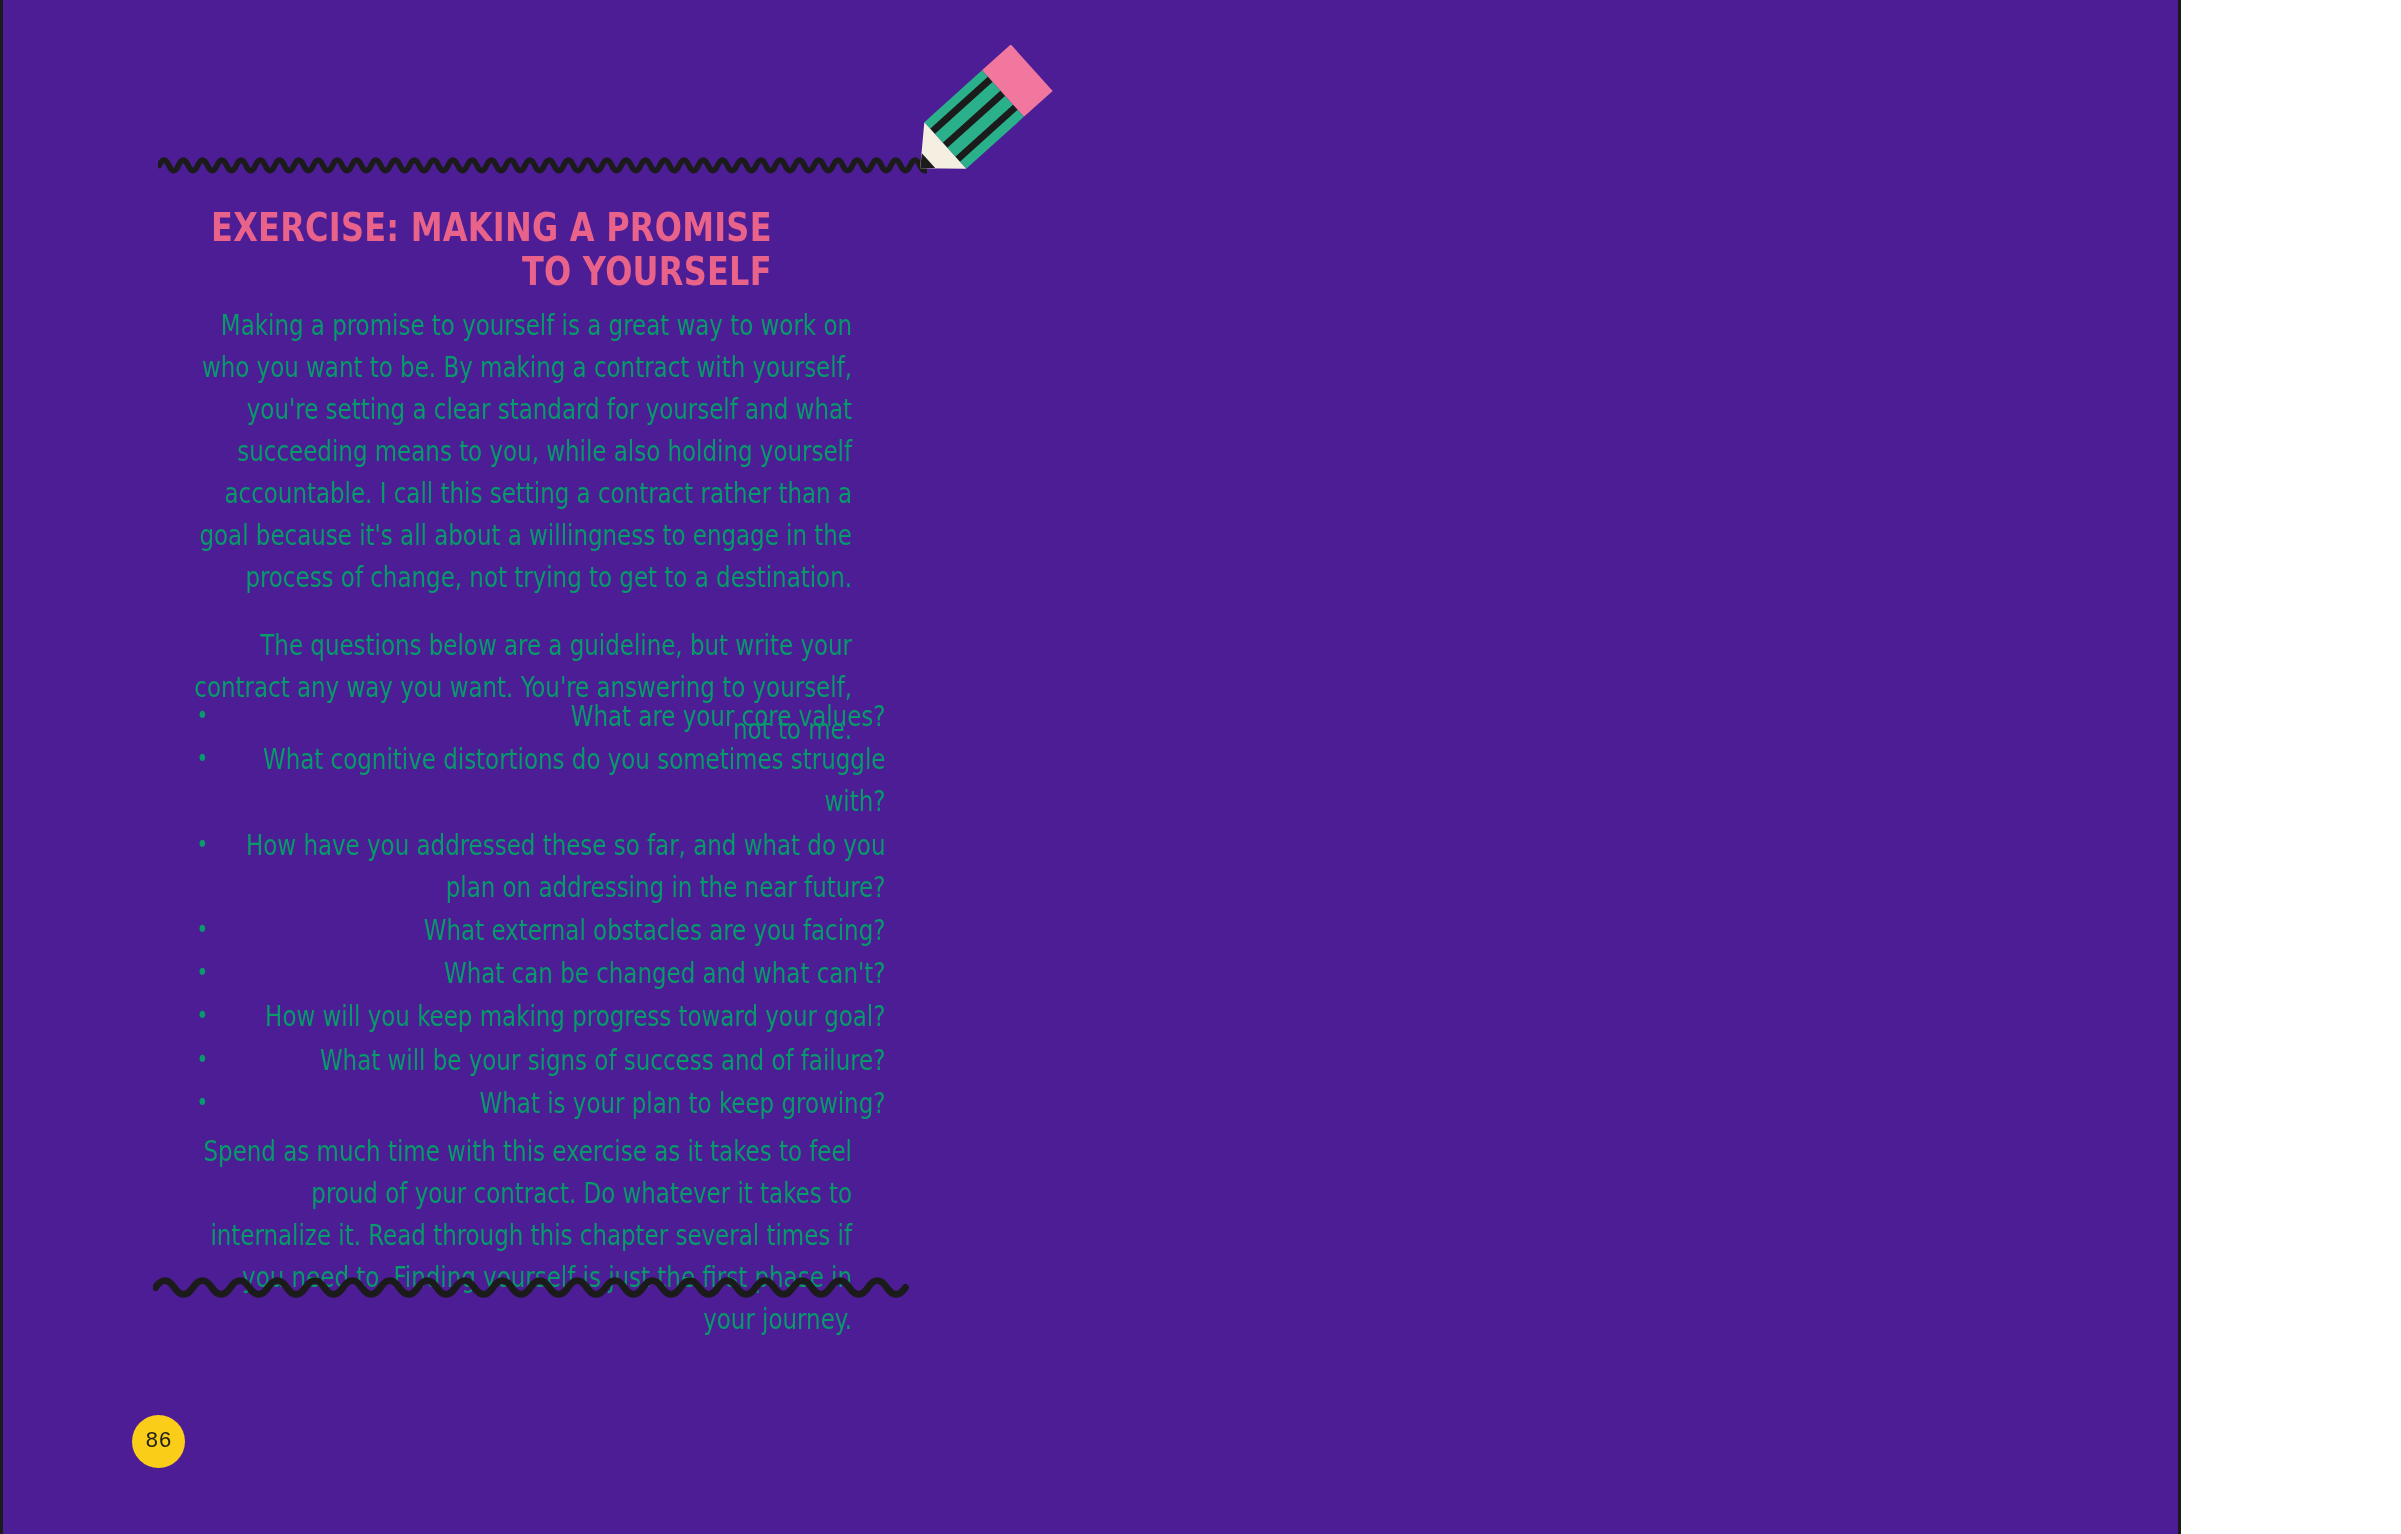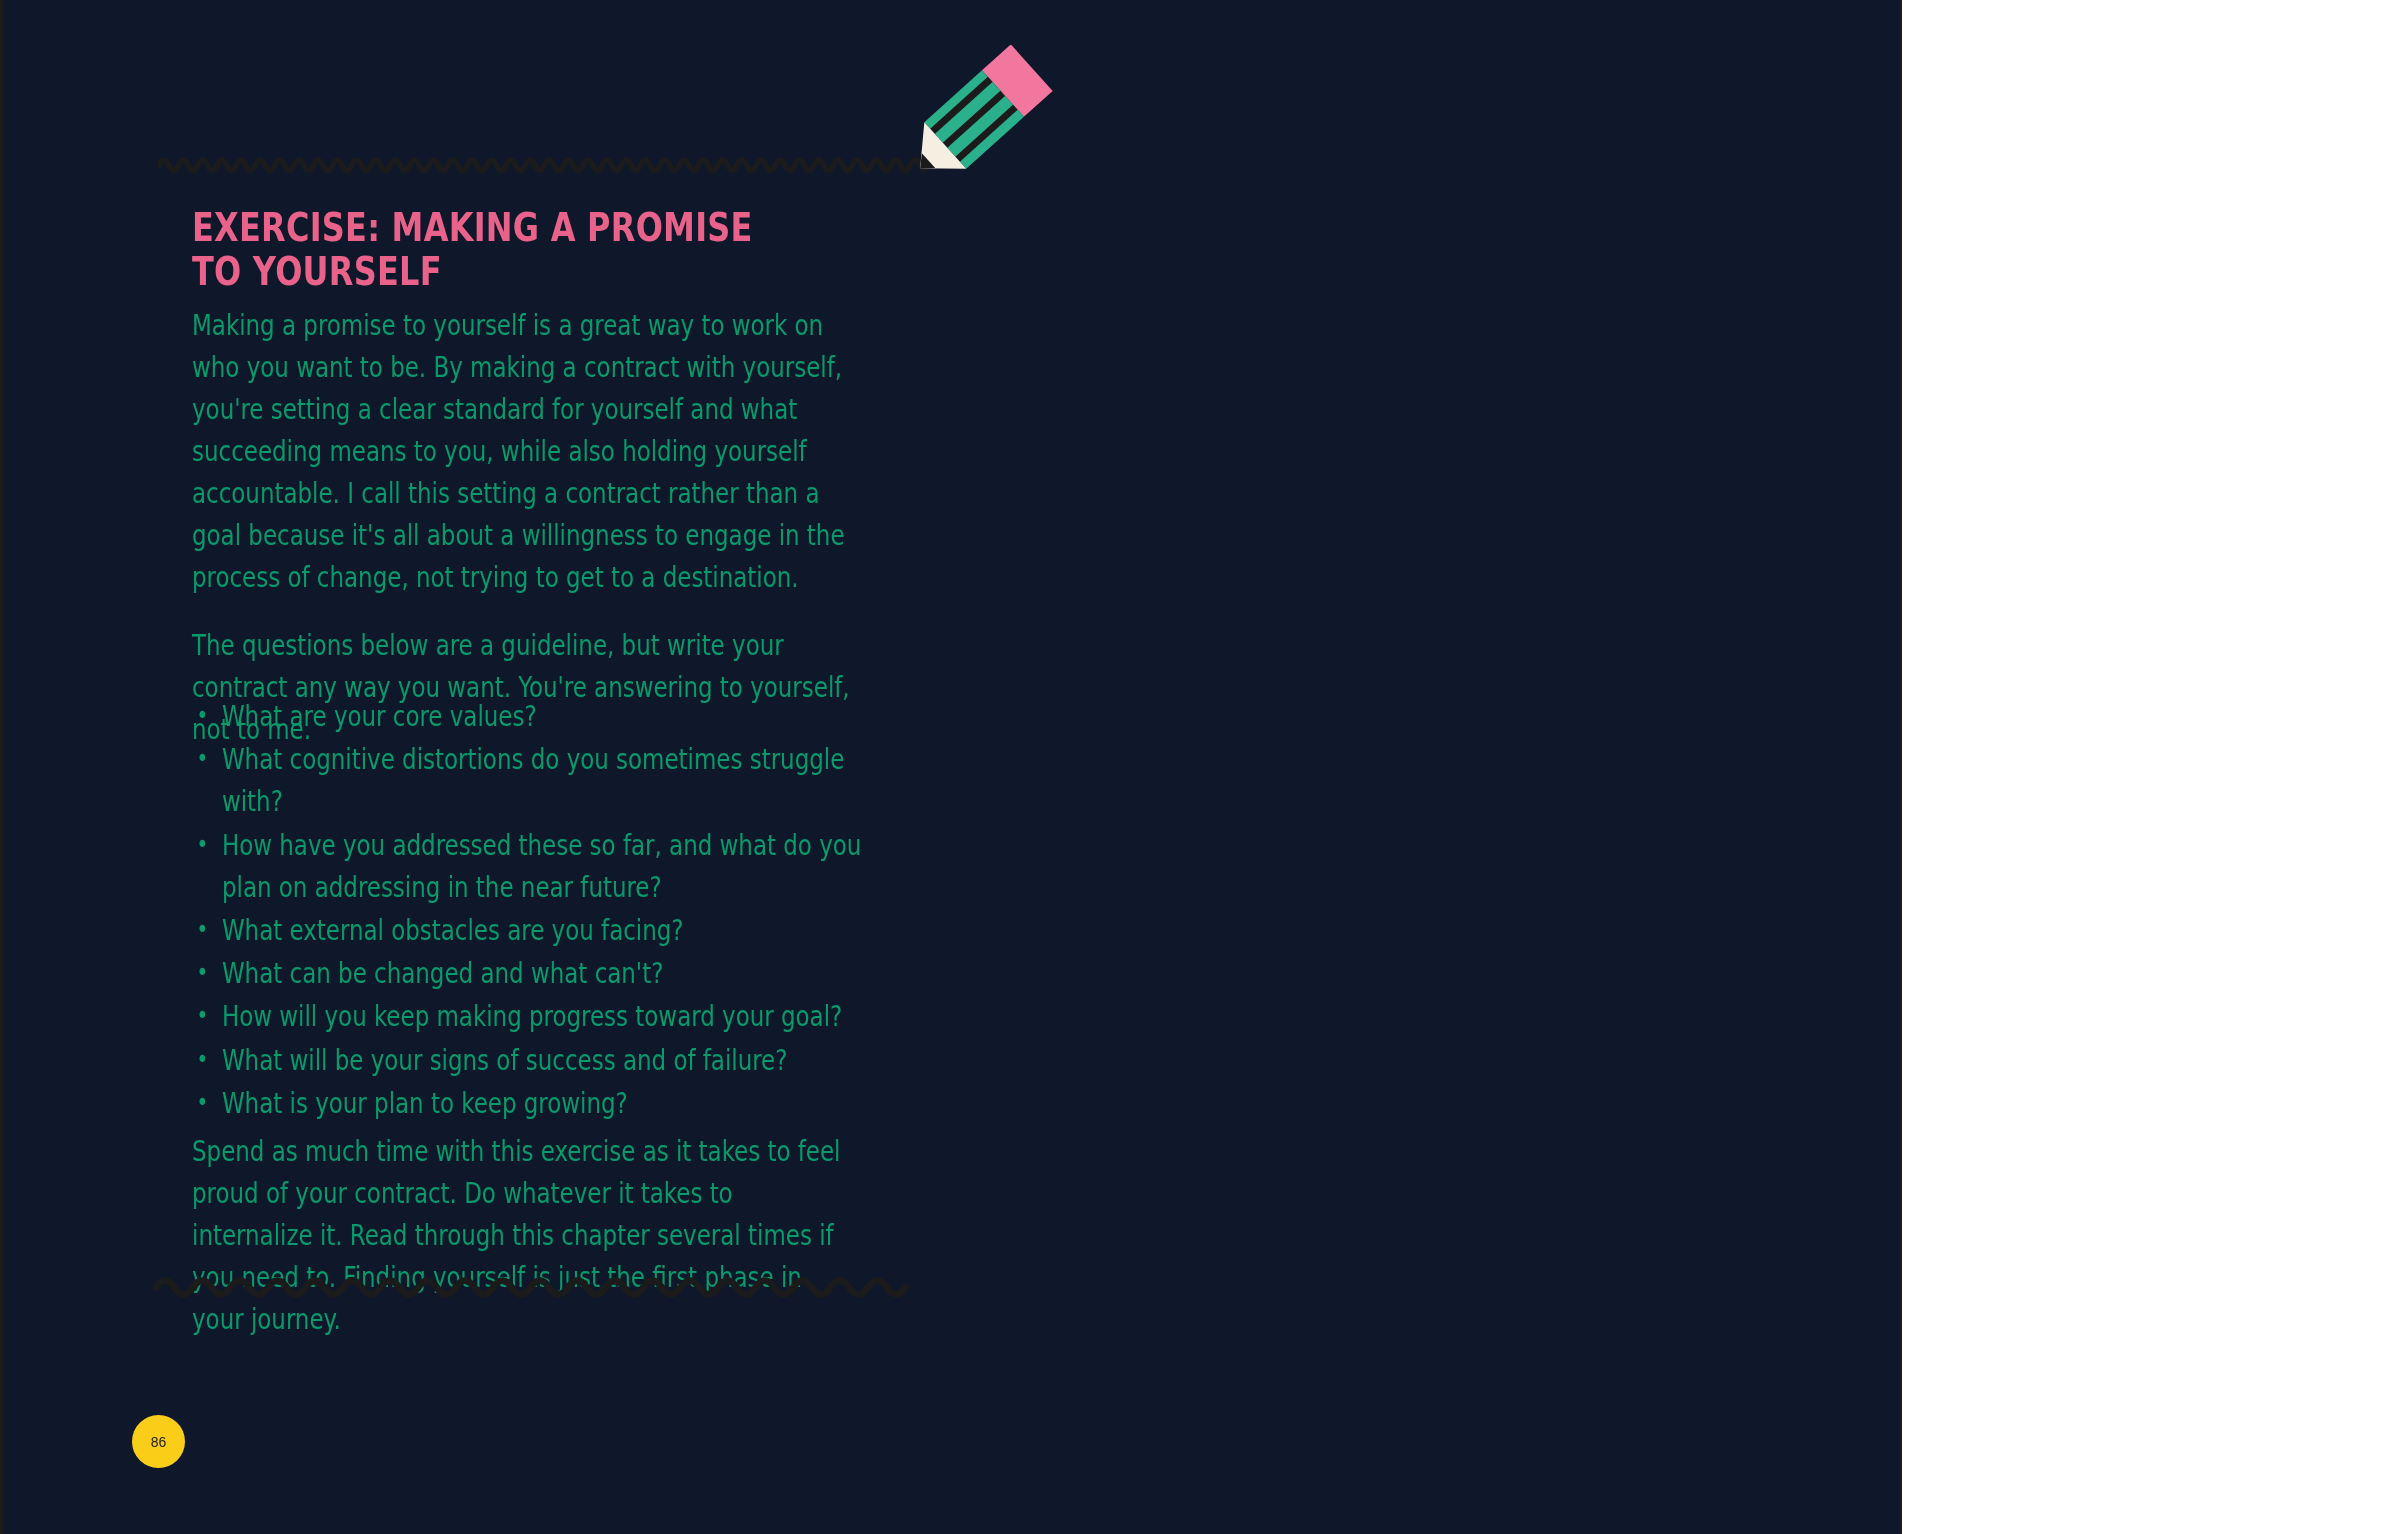--- a/index.html
+++ b/index.html
@@ -9,26 +9,27 @@
   }
   body {
     width: 2401px;
     height: 1534px;
     font-family: "Liberation Sans", sans-serif;
     overflow: hidden;
   }
 
   #spread {
     position: relative;
-    width: 1902px;
-    height: 1534px;
-    background: #0f172a;
+    width: 2181px;
+    height: 1534px;
+    background: #4c1d95;
     box-sizing: border-box;
     border-left: 3.8px solid #1b1b1b;
     border-right: 3.8px solid #1b1b1b;
+    text-align: right;
   }
 
   
   .page-left {
     position: absolute;
     left: 0;
     top: 0;
     width: 1201px;
     height: 1534px;
   }
@@ -126,22 +127,22 @@
   .page-badge {
     position: absolute;
     width: 53px;
     height: 53px;
     border-radius: 50%;
     background: #facd19;
     display: flex;
     align-items: center;
     justify-content: center;
     color: #1d1d1b;
-    font-family: Liberation Sans, sans-serif;
-    font-size: 14px;
+    font-family: Liberation Mono, monospace;
+    font-size: 22px;
     line-height: 1;
   }
   .page-badge.left  { left: 129px;  top: 1415px; }
 </style>
 </head>
 <body>
 
 <div id="spread">
 
   <div class="page-left">

